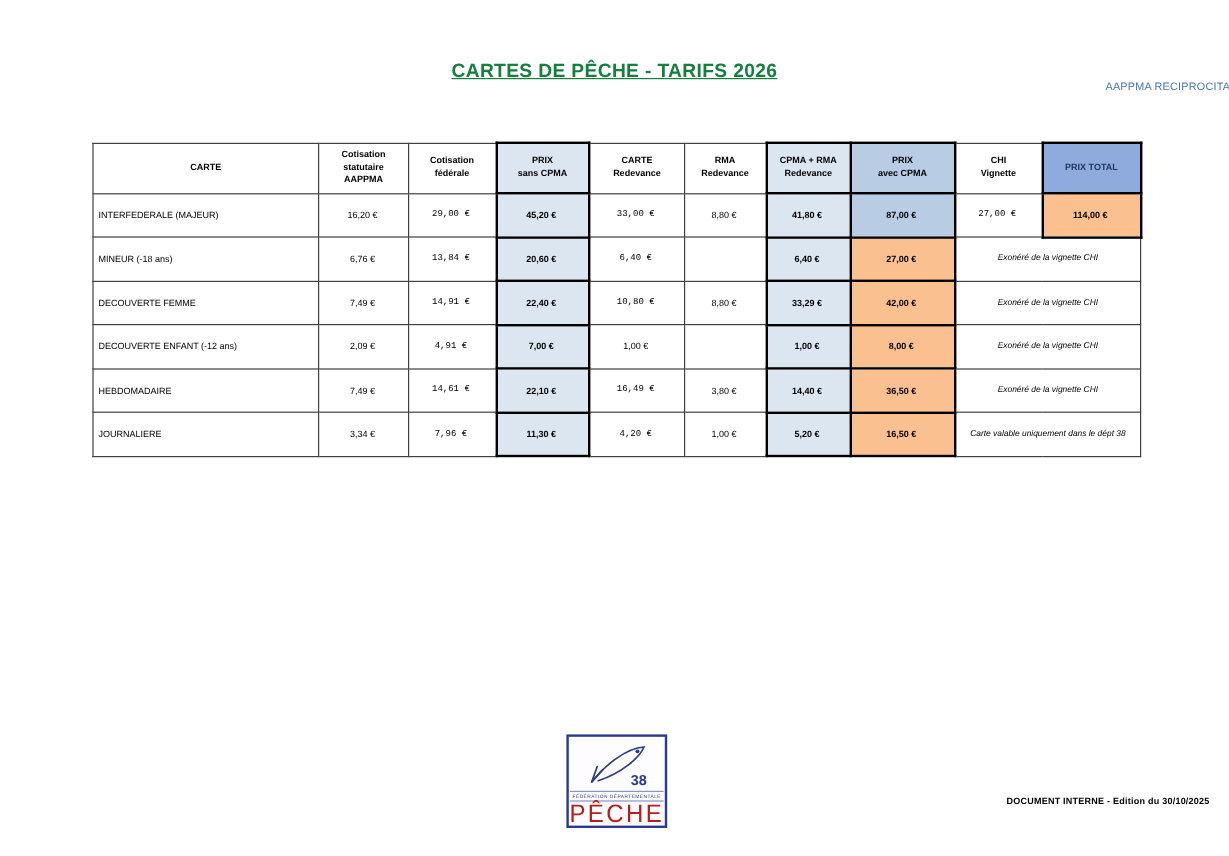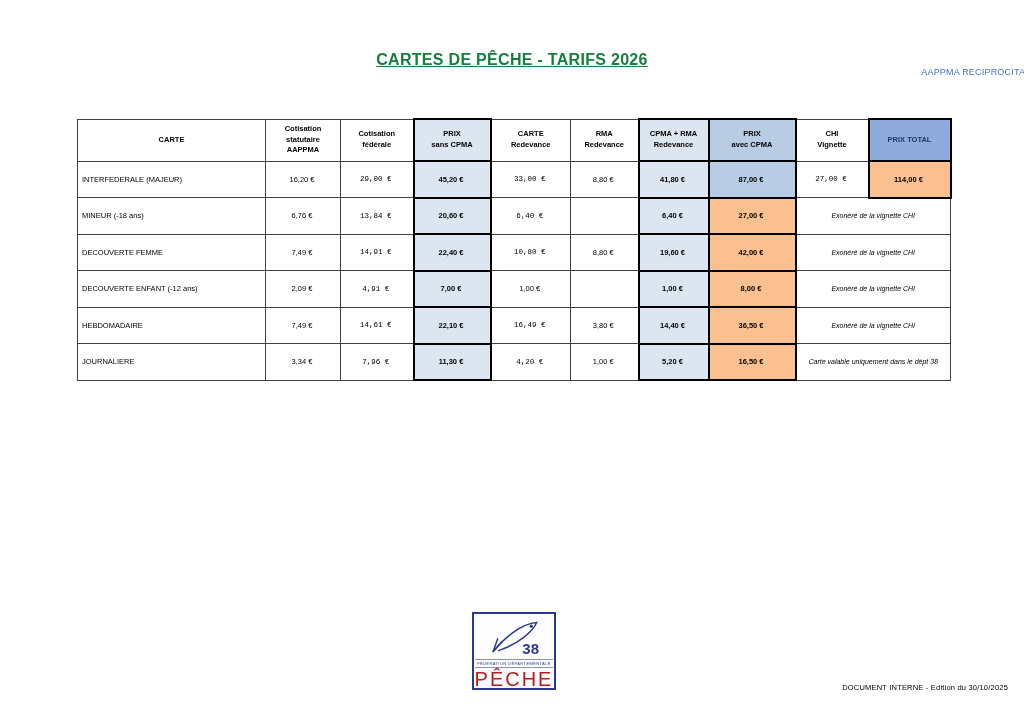--- a/index.html
+++ b/index.html
@@ -67,37 +67,37 @@
     position: absolute; left: 472px; top: 612px;
     width: 84px; height: 78px;
     border: 2px solid #2b3990;
     background: #fdfdff;
     display: flex; flex-direction: column; align-items: center;
     padding-top: 3px;
   }
   .logo-fish-wrap { position: relative; width: 58px; height: 40px; }
   .logo-num {
     position: absolute; right: 4px; bottom: 0px;
-    font-size: 15px; font-weight: bold; color: #2b3990;
+    font-size: 12px; font-weight: bold; color: #2b3990;
   }
   .logo-org {
     font-size: 4px; color: #2b3990; letter-spacing: .4px;
     white-space: nowrap; margin-top: 2px;
     border-top: .5px solid #8a93c8; border-bottom: .5px solid #8a93c8;
     padding: 1px 2px;
   }
   .logo-brand {
     font-size: 20px; color: #b91c1c;
     letter-spacing: 2px; font-weight: 400;
     margin-top: 0px;
     transform: scaleY(1.05);
   }
   .page-footer {
-    position: absolute; top: 683px; right: 16px;
-    font-size: 7.5px; font-weight: normal; color: #000;
+    position: absolute; top: 663px; right: 16px;
+    font-size: 7.5px; font-weight: bold; color: #000;
     letter-spacing: .2px;
     padding-left: 12px;
   }
 </style>
 </head>
 <body>
 
 <div class="page-title">CARTES DE PÊCHE  - TARIFS 2026</div>
 <div class="page-subtitle">AAPPMA RECIPROCITAIRES</div>
 
@@ -161,21 +161,21 @@
         <td class="num orange">27,00 €</td>
         <td class="note" colspan="2">Exonéré de la vignette CHI</td>
       </tr>
       <tr>
         <td class="rowlabel">DECOUVERTE FEMME</td>
         <td class="num">7,49 €</td>
         <td class="num red">14,91 €</td>
         <td class="num lightblue">22,40 €</td>
         <td class="num red">10,80 €</td>
         <td class="num">8,80 €</td>
-        <td class="num lightblue">19,60 €</td>
+        <td class="num lightblue">33,29 €</td>
         <td class="num orange">42,00 €</td>
         <td class="note" colspan="2">Exonéré de la vignette CHI</td>
       </tr>
       <tr>
         <td class="rowlabel">DECOUVERTE ENFANT (-12 ans)</td>
         <td class="num">2,09 €</td>
         <td class="num red">4,91 €</td>
         <td class="num lightblue">7,00 €</td>
         <td class="num">1,00 €</td>
         <td class="num"></td>

